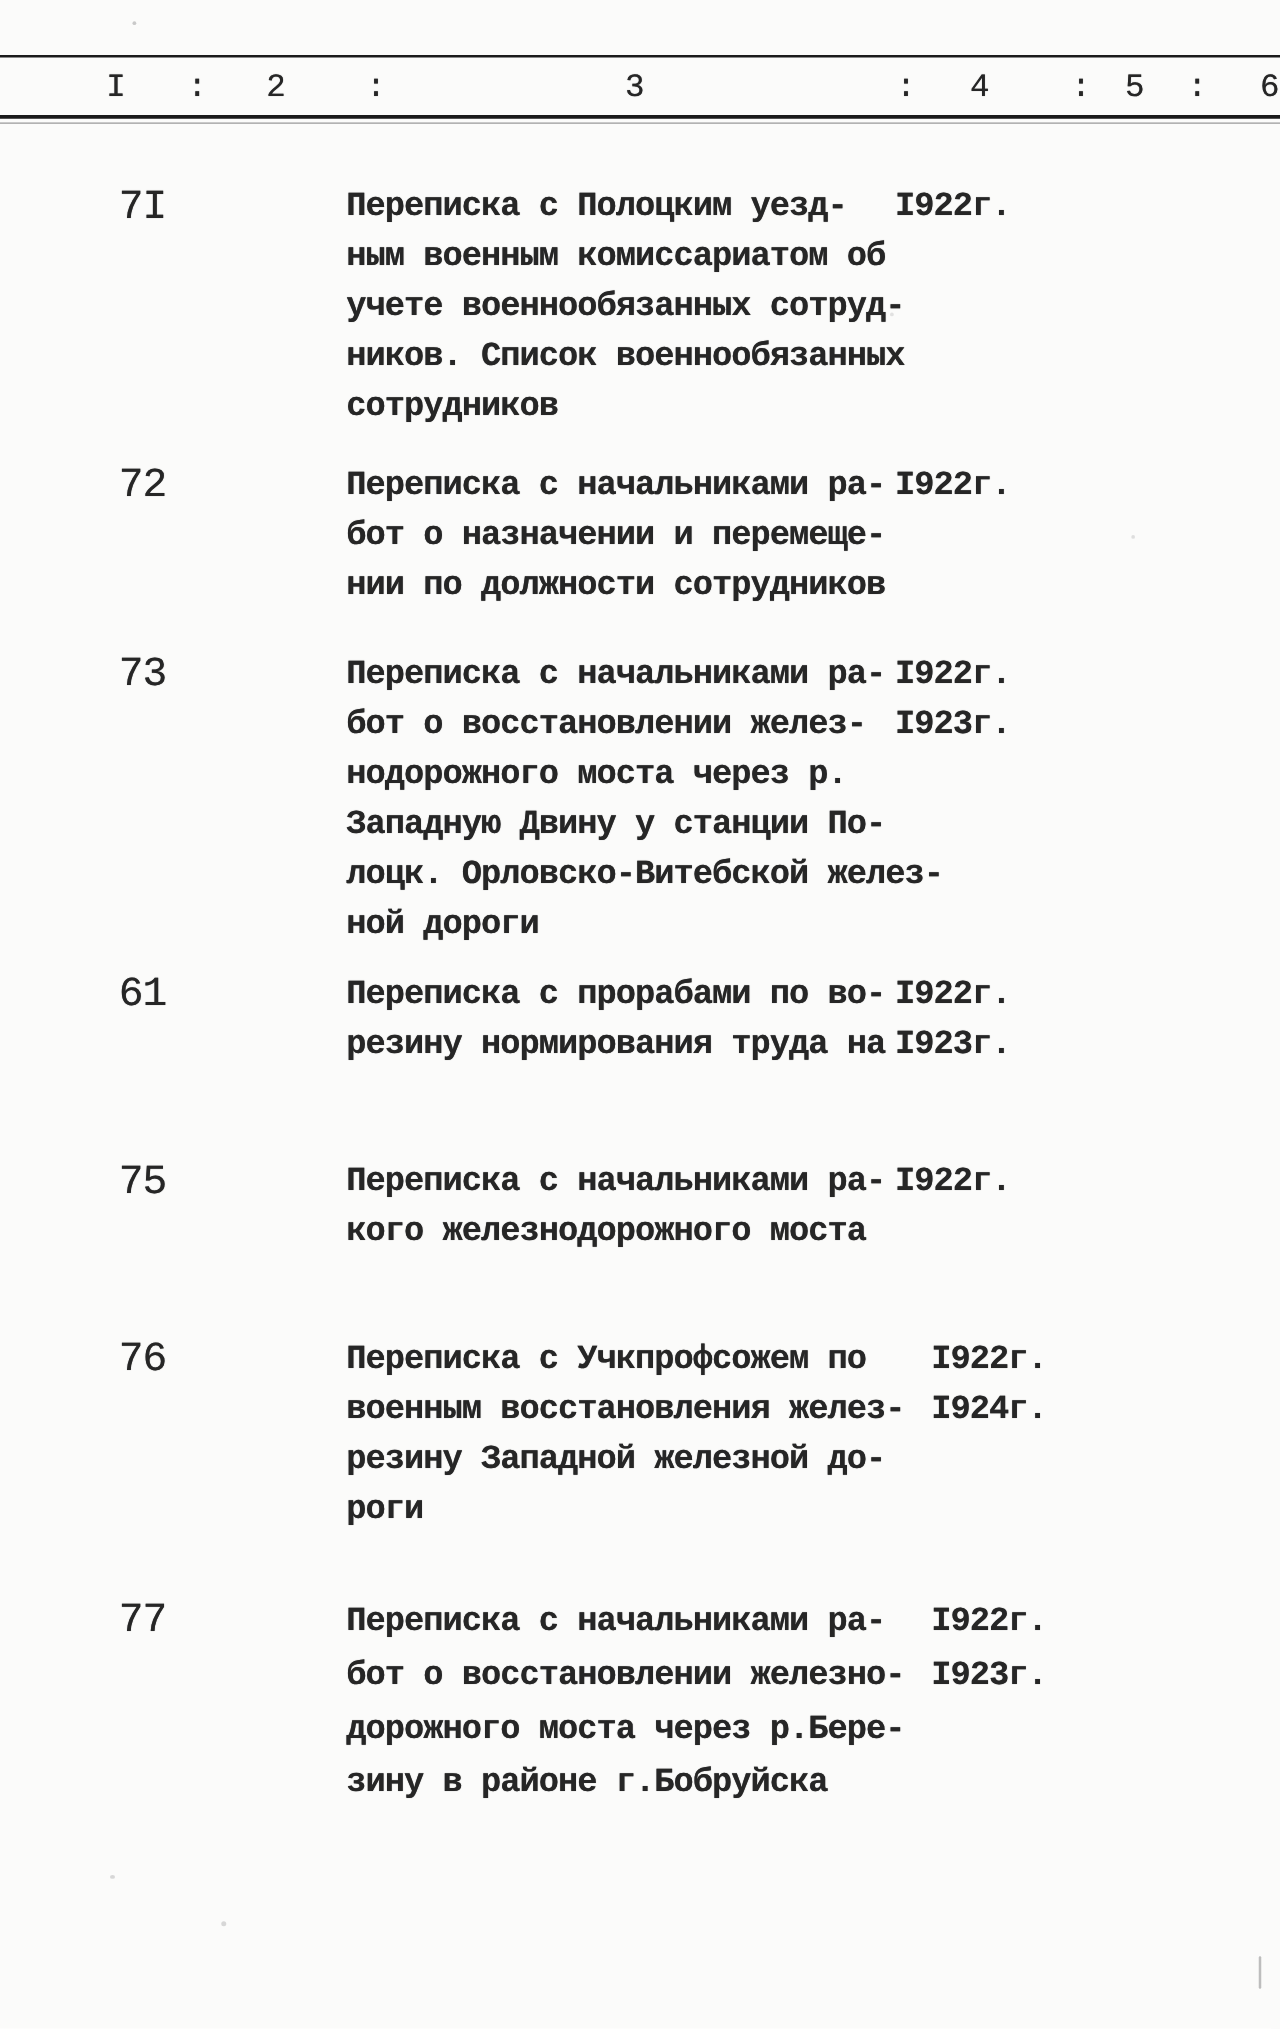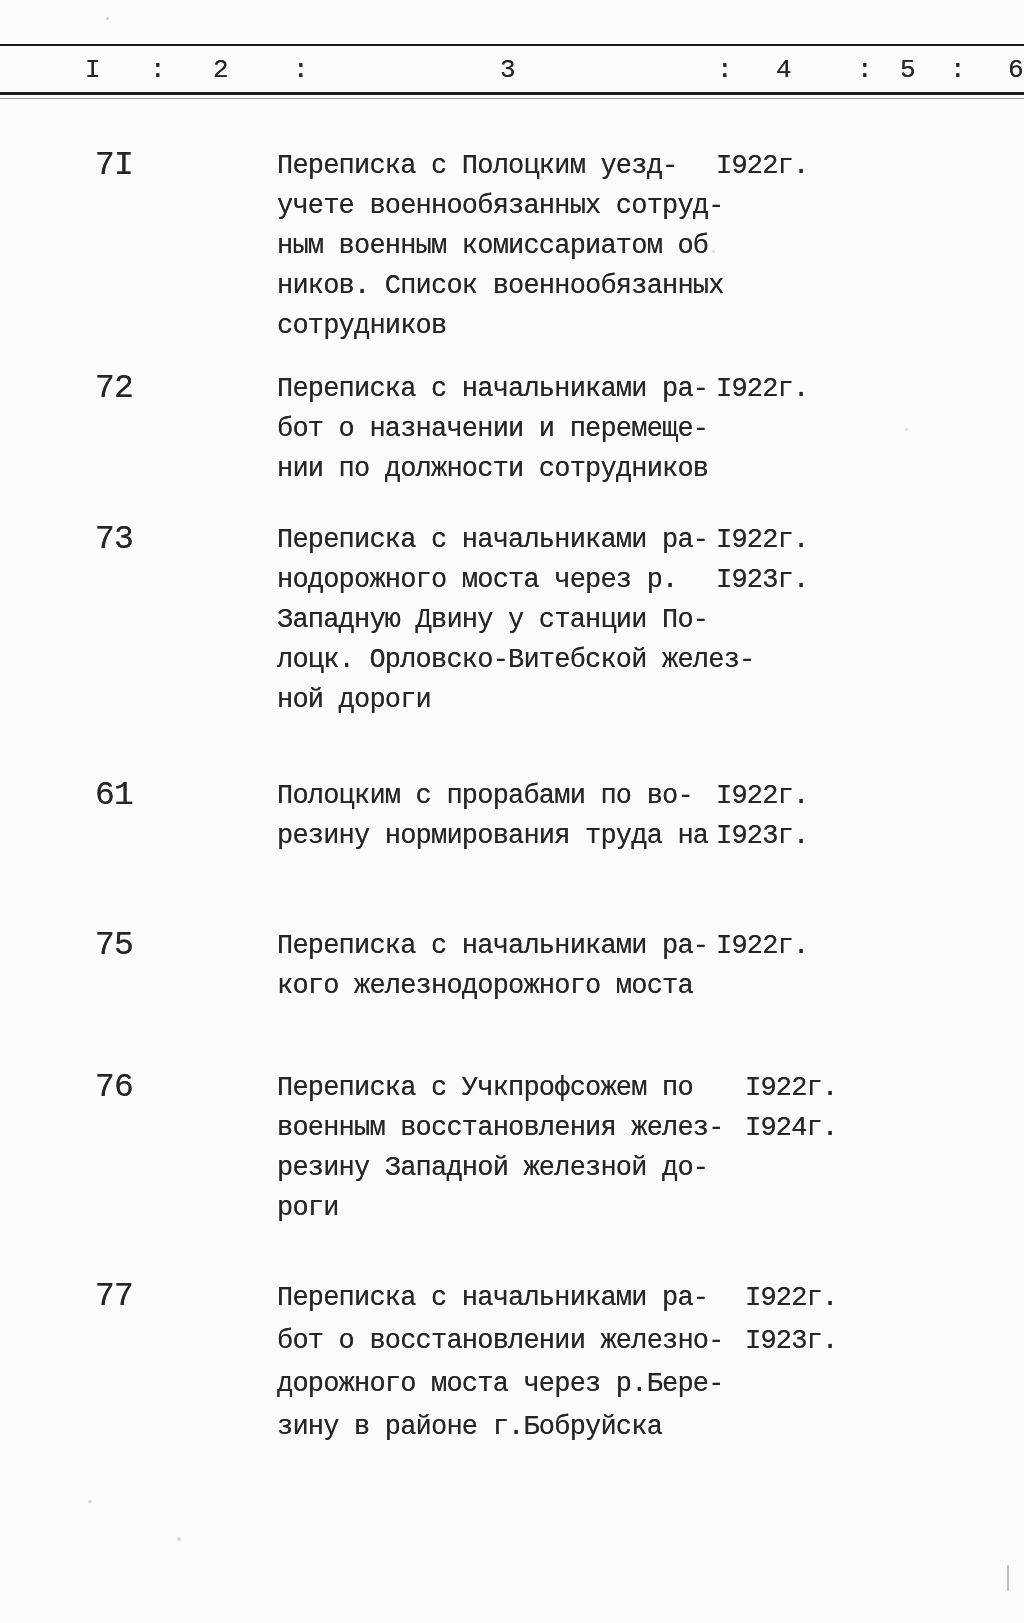--- a/index.html
+++ b/index.html
@@ -56,20 +56,21 @@
   .desc { position: absolute; left: 277px; top: 0; }
   .years { position: absolute; left: 716px; top: 0; }
   .years-far { left: 745px; }
   .line {
     height: 40px;
     line-height: 40px;
     font-size: 27px;
     letter-spacing: -0.8px;
     text-shadow: 0 0 0.6px rgba(25,25,25,.75);
     white-space: pre;
+    font-weight: bold;
   }
   .lh43 .line { height: 43px; line-height: 43px; }
 
   
   .speck {
     position: absolute;
     background: #b3b3b3;
     border-radius: 50%;
   }
 </style>
@@ -92,22 +93,22 @@
     <span class="hcell" style="left:950px">:</span>
     <span class="hcell" style="left:1008px">6</span>
     <div class="rule rule-bottom-main"></div>
     <div class="rule rule-bottom-shadow"></div>
   </div>
 
   <section class="entry" style="top:146px">
     <div class="num">7I</div>
     <div class="desc">
       <div class="line">Переписка с Полоцким уезд-</div>
+      <div class="line">ным военным комиссариатом об</div>
       <div class="line">учете военнообязанных сотруд-</div>
-      <div class="line">ным военным комиссариатом об</div>
       <div class="line">ников. Список военнообязанных</div>
       <div class="line">сотрудников</div>
     </div>
     <div class="years">
       <div class="line">I922г.</div>
     </div>
   </section>
 
   <section class="entry" style="top:369px">
     <div class="num">72</div>
@@ -118,35 +119,36 @@
     </div>
     <div class="years">
       <div class="line">I922г.</div>
     </div>
   </section>
 
   <section class="entry" style="top:520px">
     <div class="num">73</div>
     <div class="desc">
       <div class="line">Переписка с начальниками ра-</div>
+      <div class="line">бот о восстановлении желез-</div>
       <div class="line">нодорожного моста через р.</div>
       <div class="line">Западную Двину у станции По-</div>
       <div class="line">лоцк. Орловско-Витебской желез-</div>
       <div class="line">ной дороги</div>
     </div>
     <div class="years">
       <div class="line">I922г.</div>
       <div class="line">I923г.</div>
     </div>
   </section>
 
   <section class="entry" style="top:776px">
     <div class="num">61</div>
     <div class="desc">
-      <div class="line">Полоцким с прорабами по во-</div>
+      <div class="line">Переписка с прорабами по во-</div>
       <div class="line">резину нормирования труда на</div>
     </div>
     <div class="years">
       <div class="line">I922г.</div>
       <div class="line">I923г.</div>
     </div>
   </section>
 
   <section class="entry" style="top:926px">
     <div class="num">75</div>

